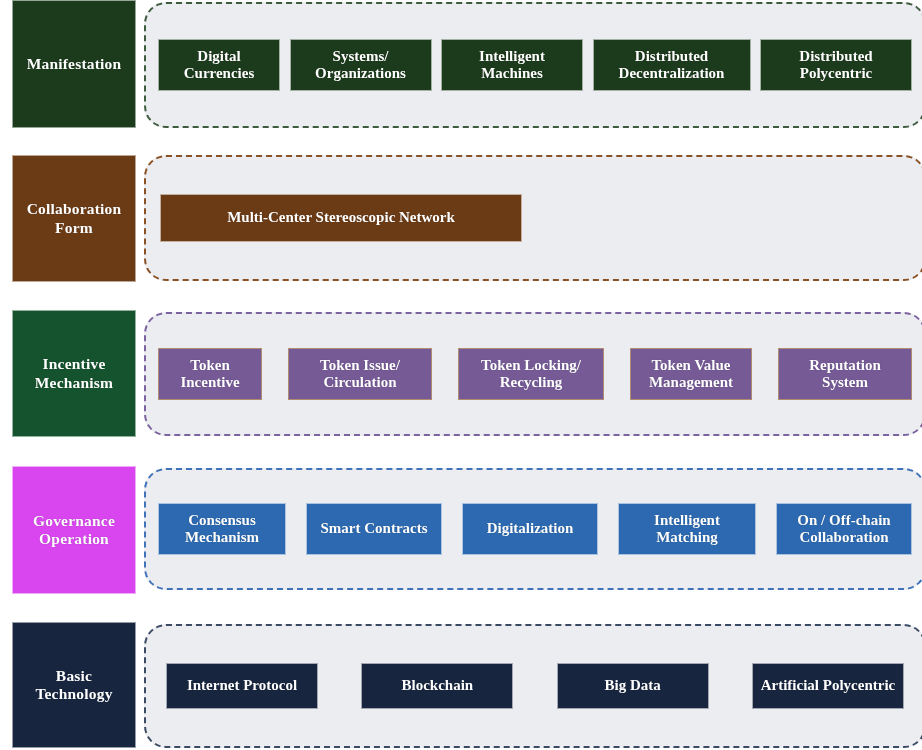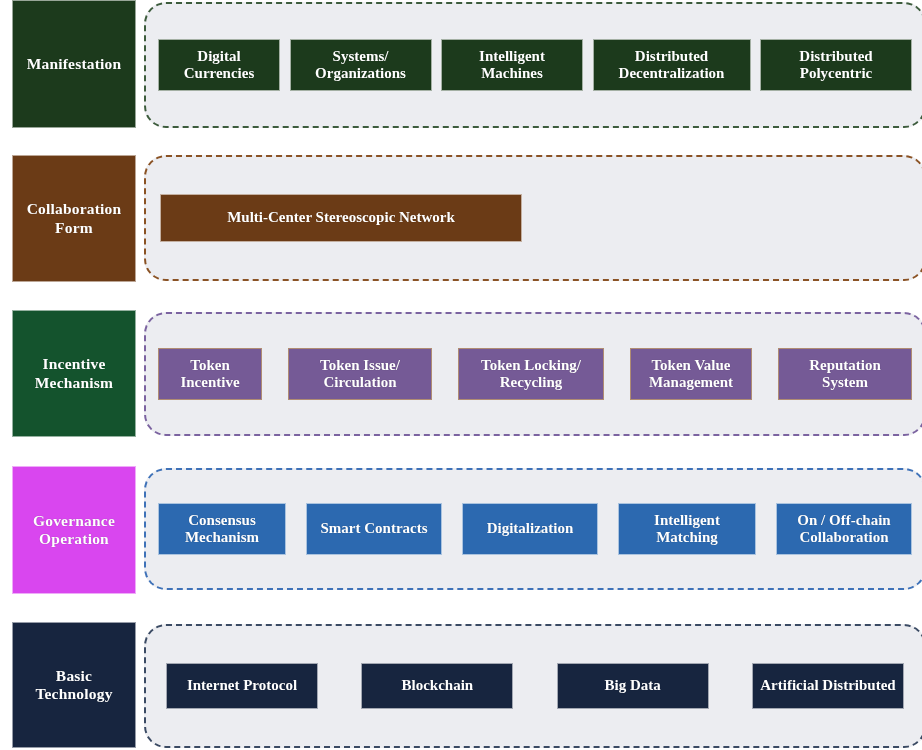--- a/index.html
+++ b/index.html
@@ -170,17 +170,17 @@
       <div class="node n4">On / Off-chain Collaboration</div>
     </div>
   </div>
 
   <div class="row" id="row-basic">
     <div class="row-label">Basic Technology</div>
     <div class="row-container">
       <div class="node n0">Internet Protocol</div>
       <div class="node n1">Blockchain</div>
       <div class="node n2">Big Data</div>
-      <div class="node n3">Artificial Distributed</div>
+      <div class="node n3">Artificial Polycentric</div>
     </div>
   </div>
 
 </div>
 
 </body></html>

